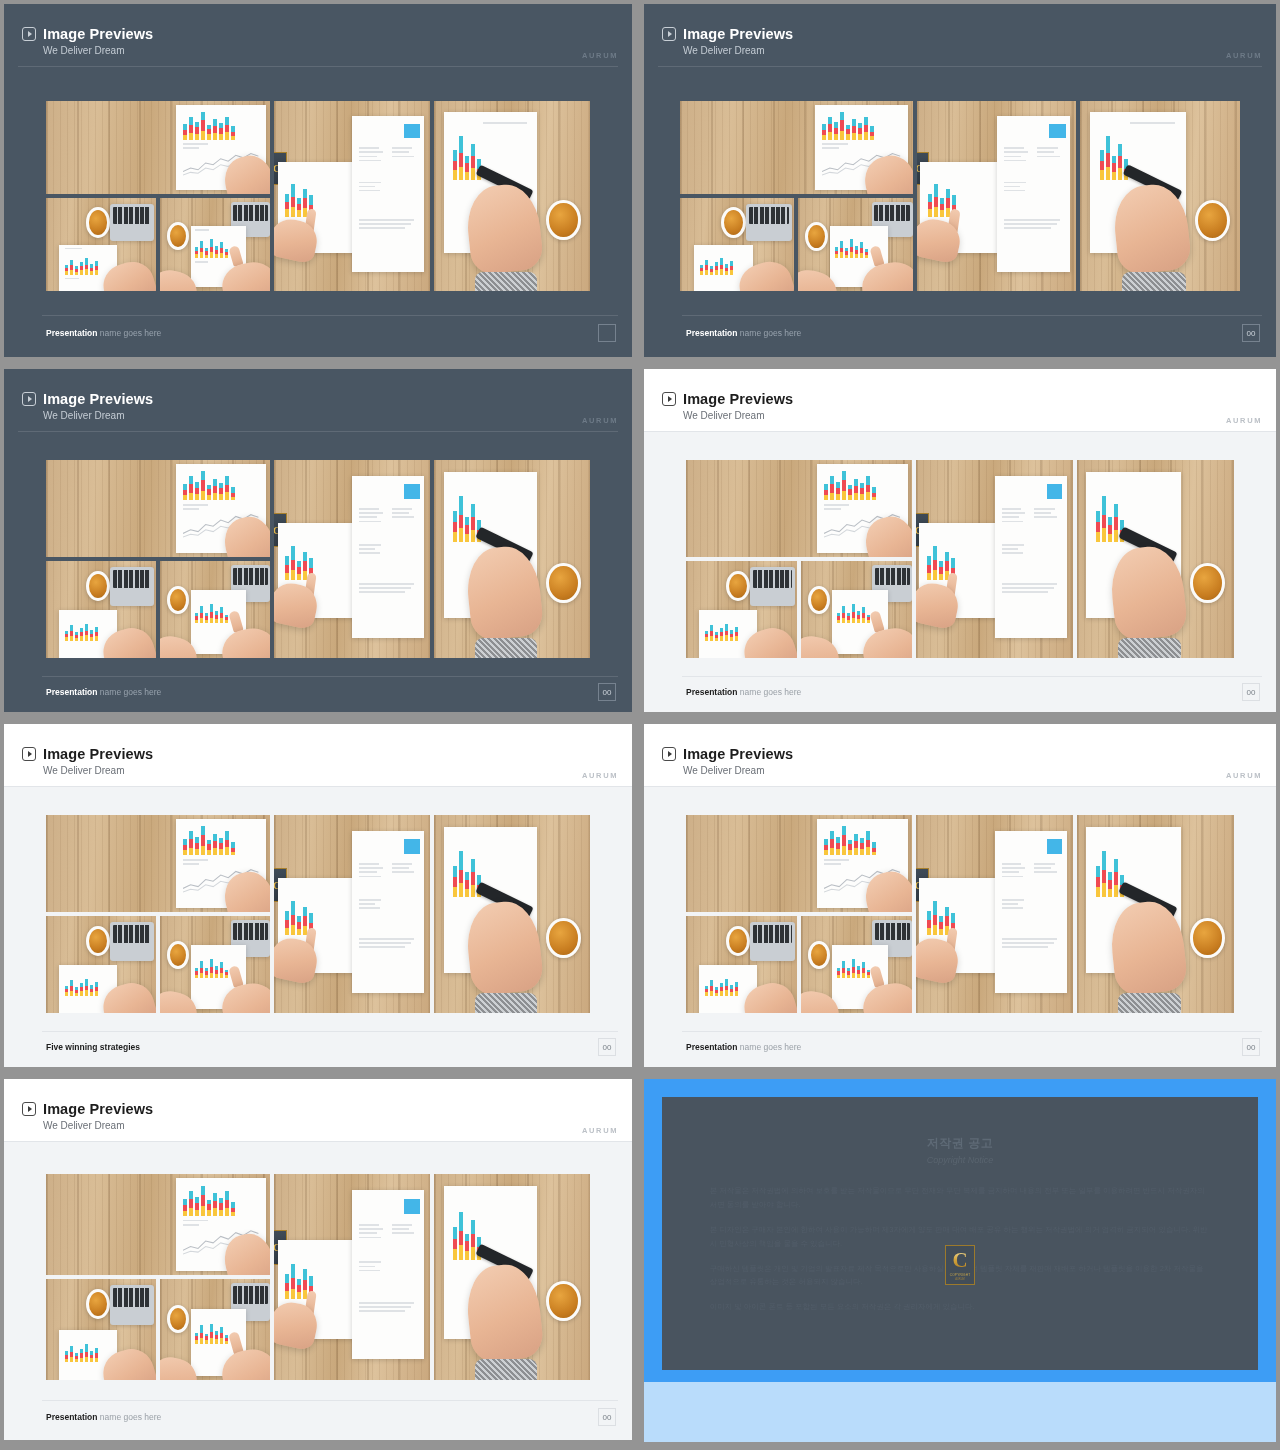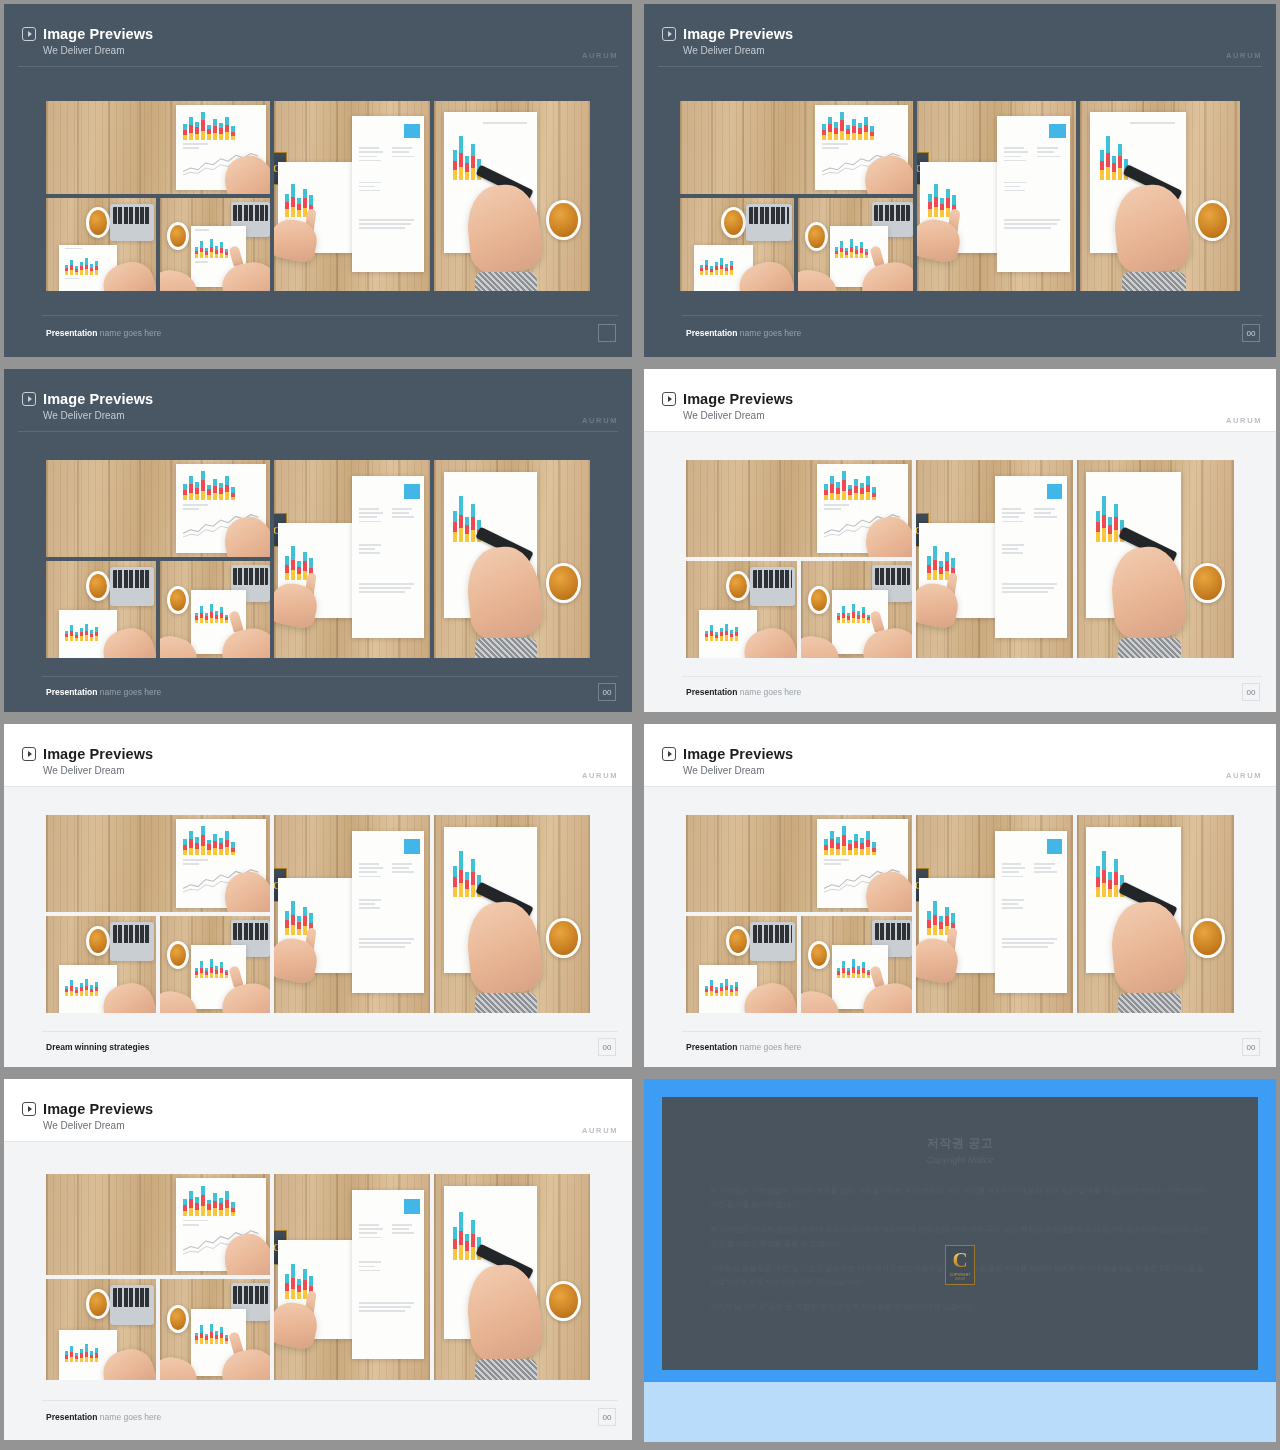--- a/index.html
+++ b/index.html
@@ -1579,21 +1579,21 @@
               <div class="hand" style="right:-6%; bottom:-16%; width:50%; height:46%; transform:rotate(-10deg);"></div>
               <div class="hand" style="left:-10%; bottom:-20%; width:44%; height:42%; transform:rotate(14deg);"></div>
             </div>
           </div>
         </div>
       </div>
 
       <div class="ftr" style="height:32px; margin:0 14px 4px 14px;">
         <div class="ftr-rule" style="left:24px; right:0;"></div>
         <div class="ftr-txt" style="margin-left:28px;">
-          <span class="ftr-b">Dream winning strategies</span><span class="ftr-n"></span>
+          <span class="ftr-b">Five winning strategies</span><span class="ftr-n"></span>
         </div>
         <div class="pgno" style="right:2px;">00</div>
       </div>
     </div>
   </div>
 
   <div class="slide theme-light">
     <div class="slide-inner" style="left:4px; top:4px; right:4px; bottom:8px;">
       <div class="hdr" style="padding:22px 18px 10px 18px; background:#ffffff;">
         <div class="hdr-row">

